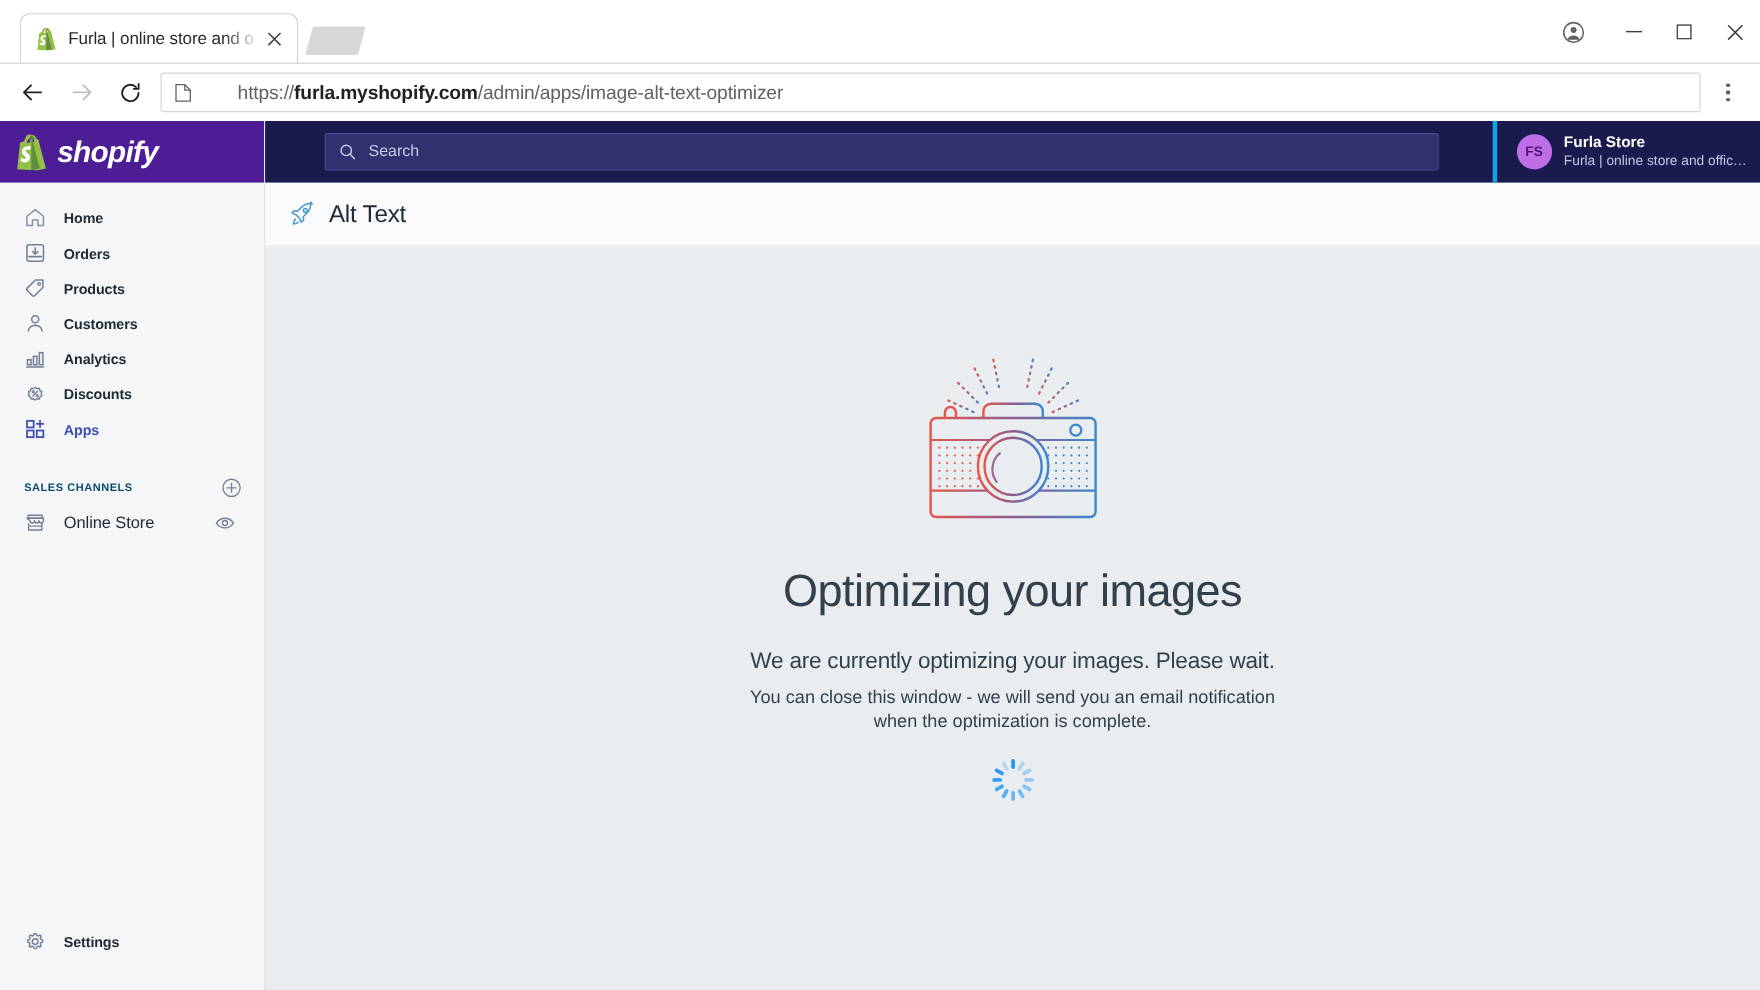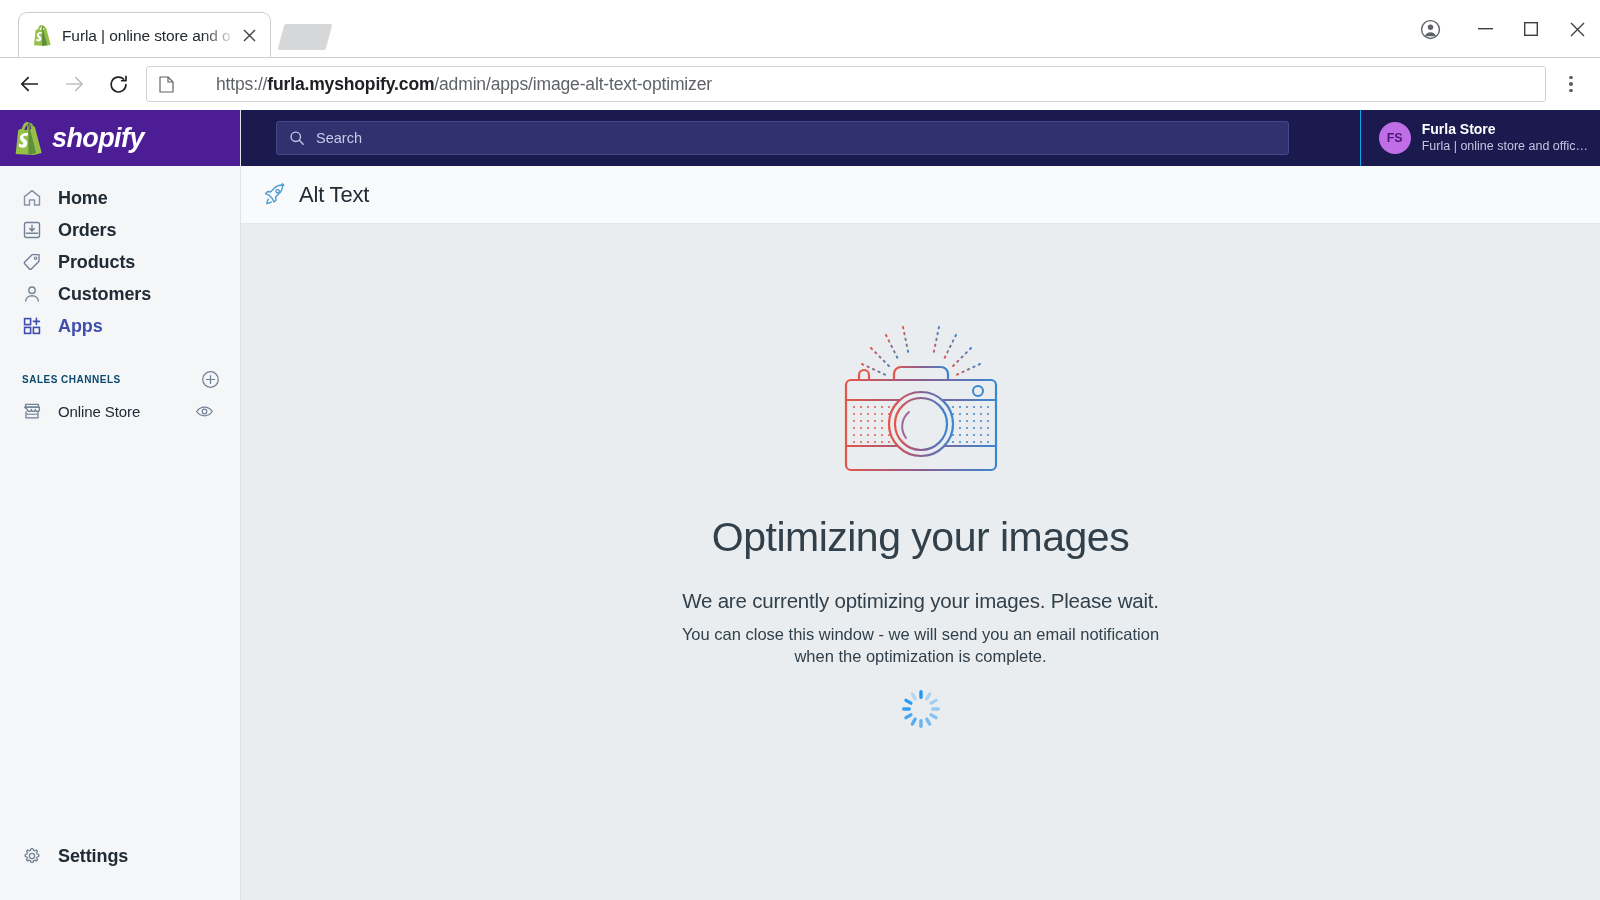--- a/index.html
+++ b/index.html
@@ -76,21 +76,21 @@
   }
   .logo-mark { width: 30px; height: 33px; margin-right: 8px; }
   .logo-word { font-size: 27px; font-weight: bold; font-style: italic; color: #ffffff; letter-spacing: -0.6px; }
 
   .nav { padding-top: 16px; }
   .nav-item {
     display: flex; align-items: center; height: 32px; padding-left: 14px; margin: 0 8px;
     border-radius: 3px; cursor: pointer;
   }
   .nav-item .nav-icon { width: 20px; height: 20px; margin-right: 16px; flex: 0 0 auto; display:flex; align-items:center; justify-content:center;}
-  .nav-item .nav-label { font-size: 18px; color: #212b36; font-weight: bold; letter-spacing: -0.1px; }
+  .nav-item .nav-label { font-size: 13px; color: #212b36; font-weight: bold; letter-spacing: -0.1px; }
   .nav-item.active .nav-label { color: #3f4eae; }
 
   .section-head {
     display: flex; align-items: center; justify-content: space-between;
     padding: 0 20px 0 22px; height: 30px; margin-top: 22px;
   }
   .section-title { font-size: 10px; color: #0c4a6e; letter-spacing: 0.5px; font-weight: bold; }
   .section-action { width: 20px; height: 20px; display:flex; align-items:center; justify-content:center; }
 
   .channel-item {
@@ -102,31 +102,31 @@
 
   .sidebar-footer { margin-top: auto; padding-bottom: 28px; }
 
   
   .main { flex: 1 1 auto; display: flex; flex-direction: column; height: 790px; }
 
   .topbar {
     height: 56px; background: #1a1a4e; display: flex; align-items: center; position: relative;
   }
   .searchbox {
-    margin-left: 35px; width: 1013px; height: 34px; background: #313170;
+    margin-left: 54px; width: 1013px; height: 34px; background: #313170;
     border: 1px solid #47478a; border-radius: 3px;
     display: flex; align-items: center; padding: 0 12px;
   }
   .search-icon { margin-right: 11px; display:flex; }
   .search-ph { font-size: 14.5px; color: #c8c9e4; }
 
   .store-chip {
     position: absolute; right: 0; top: 0; height: 56px;
     display: flex; align-items: center; padding: 0 12px 0 18px;
-    border-left: 1px solid #0ea5e9;
+    border-left: 4px solid #0ea5e9;
   }
   .avatar {
     width: 32px; height: 32px; border-radius: 50%; background: #bf6ee8;
     color: #4b1874; font-size: 12.5px; font-weight: bold;
     display: flex; align-items: center; justify-content: center; margin-right: 11px; flex:0 0 auto;
   }
   .store-name { font-size: 14px; color: #ffffff; font-weight: bold; line-height: 1.25; }
   .store-sub { font-size: 12.5px; color: #c3c4e2; line-height: 1.25; max-width: 170px; white-space: nowrap; overflow: hidden; }
 
   .app-header {
@@ -294,21 +294,43 @@
       <div class="nav-item">
         <span class="nav-icon">
           <svg width="20" height="20" viewBox="0 0 20 20">
             <circle cx="10" cy="6.2" r="3.2" fill="none" stroke="#738096" stroke-width="1.4"></circle>
             <path d="M3.8 17c0-3.1 2.8-5.2 6.2-5.2s6.2 2.1 6.2 5.2" fill="none" stroke="#738096" stroke-width="1.4" stroke-linecap="round"></path>
           </svg>
         </span>
         <span class="nav-label">Customers</span>
       </div>
 
-
+      <div class="nav-item">
+        <span class="nav-icon">
+          <svg width="20" height="20" viewBox="0 0 20 20">
+            <rect x="3" y="11" width="3.2" height="4.6" fill="none" stroke="#738096" stroke-width="1.4"></rect>
+            <rect x="8.4" y="8" width="3.2" height="7.6" fill="none" stroke="#738096" stroke-width="1.4"></rect>
+            <rect x="13.8" y="4.6" width="3.2" height="11" fill="none" stroke="#738096" stroke-width="1.4"></rect>
+            <path d="M2.4 17.6h15.2" stroke="#738096" stroke-width="1.4" stroke-linecap="round"></path>
+          </svg>
+        </span>
+        <span class="nav-label">Analytics</span>
+      </div>
+
+      <div class="nav-item">
+        <span class="nav-icon">
+          <svg width="20" height="20" viewBox="0 0 20 20">
+            <path d="M10 2.2l1.7 1.1 2-.3.6 2 1.8 1-.7 1.9.7 1.9-1.8 1-.6 2-2-.3L10 13.6l-1.7-1.1-2 .3-.6-2-1.8-1 .7-1.9-.7-1.9 1.8-1 .6-2 2 .3z" fill="none" stroke="#738096" stroke-width="1.3" stroke-linejoin="round" transform="translate(0,2)"></path>
+            <path d="M7.9 11.9l4.2-4.2" stroke="#738096" stroke-width="1.3" stroke-linecap="round"></path>
+            <circle cx="8.2" cy="8.2" r="1" fill="none" stroke="#738096" stroke-width="1.1"></circle>
+            <circle cx="11.8" cy="11.7" r="1" fill="none" stroke="#738096" stroke-width="1.1"></circle>
+          </svg>
+        </span>
+        <span class="nav-label">Discounts</span>
+      </div>
 
       <div class="nav-item active">
         <span class="nav-icon">
           <svg width="20" height="20" viewBox="0 0 20 20">
             <rect x="2.6" y="2.6" width="6" height="6" fill="none" stroke="#3f4eae" stroke-width="1.6"></rect>
             <rect x="2.6" y="11.4" width="6" height="6" fill="none" stroke="#3f4eae" stroke-width="1.6"></rect>
             <rect x="11.4" y="11.4" width="6" height="6" fill="none" stroke="#3f4eae" stroke-width="1.6"></rect>
             <path d="M14.4 2.4v6M11.4 5.4h6" stroke="#3f4eae" stroke-width="1.6" stroke-linecap="round"></path>
           </svg>
         </span>

